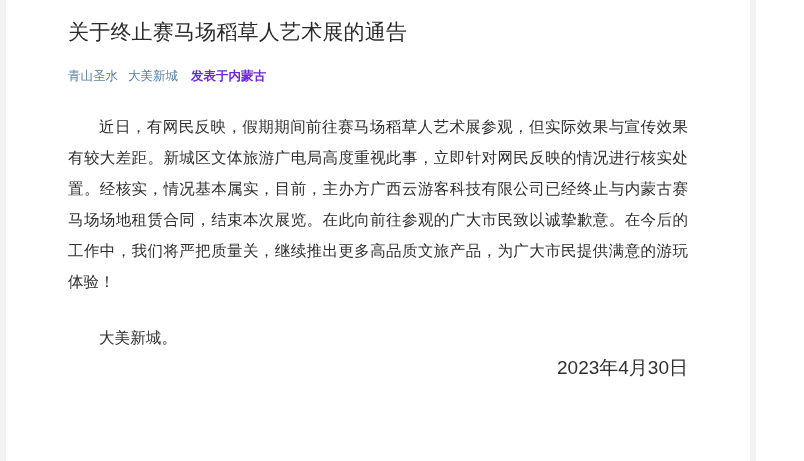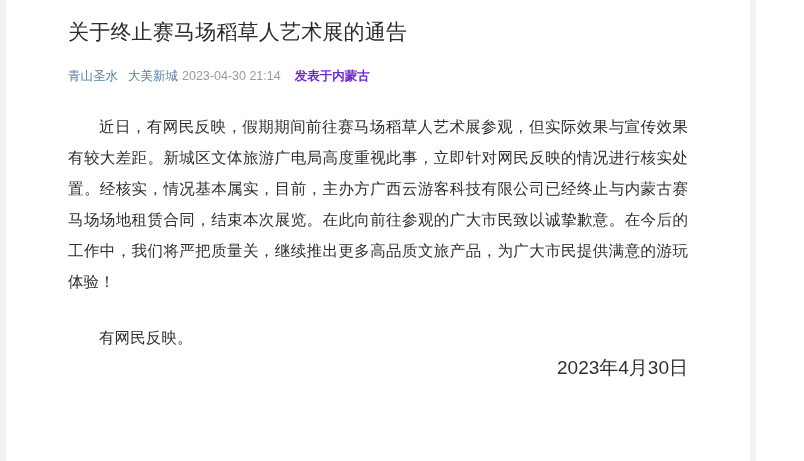--- a/index.html
+++ b/index.html
@@ -40,21 +40,21 @@
     line-height: 18px;
     white-space: nowrap;
     text-align: right;
   }
   .meta-author {
     color: #5a7ea3;
     margin-right: 10px;
   }
   .meta-account {
     color: #5a7ea3;
-    margin-right: 4px;
+    margin-right: 13px;
   }
   .meta-date {
     color: #9a9a9a;
     margin-right: 14px;
   }
   .meta-location {
     color: #6d28d9;
     font-weight: bold;
   }
   .body-text {
@@ -101,25 +101,24 @@
 <div class="page">
 
   <div class="edge-left"></div>
   <div class="edge-right"></div>
 
   <h1 class="article-title">关于终止赛马场稻草人艺术展的通告</h1>
 
   <div class="meta-row">
     <span class="meta-author">青山圣水</span>
     <span class="meta-account">大美新城</span>
-    <span class="meta-date">2023-04-30 21:14</span>
     <span class="meta-location">发表于内蒙古</span>
   </div>
 
   <div class="body-text">
     <p>近日，有网民反映，假期期间前往赛马场稻草人艺术展参观，但实际效果与宣传效果有较大差距。新城区文体旅游广电局高度重视此事，立即针对网民反映的情况进行核实处置。经核实，情况基本属实，目前，主办方广西云游客科技有限公司已经终止与内蒙古赛马场场地租赁合同，结束本次展览。在此向前往参观的广大市民致以诚挚歉意。在今后的工作中，我们将严把质量关，继续推出更多高品质文旅产品，为广大市民提供满意的游玩体验！</p>
-    <p>有网民反映。</p>
+    <p>大美新城。</p>
   </div>
 
 
   <div class="sign-date">2023年4月30日</div>
 
 </div>
 
 </body></html>

